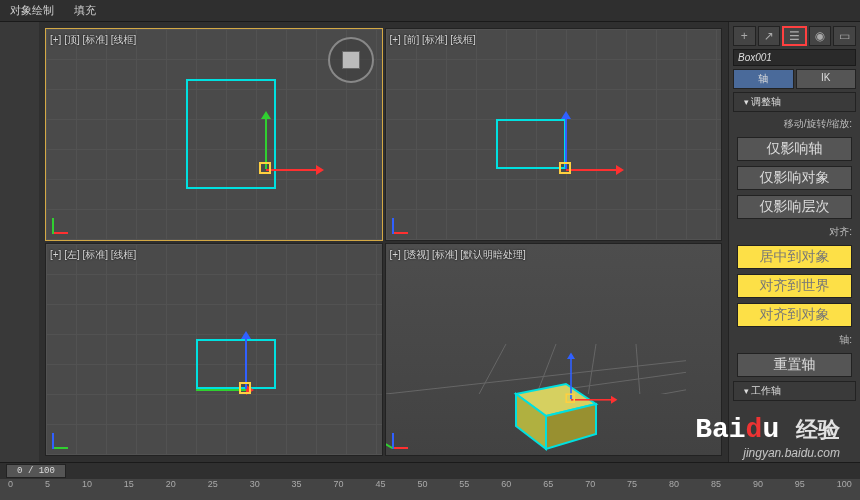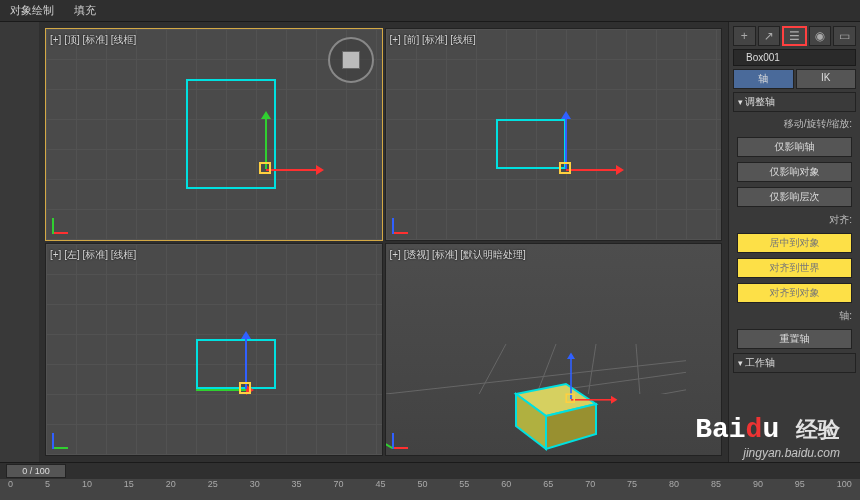--- a/index.html
+++ b/index.html
@@ -26,31 +26,31 @@
   .gizmo .handle { position: absolute; top: 33px; left: 33px; width: 12px; height: 12px; border: 2px solid #ffd040; background: transparent; }
   .corner-gizmo { position:absolute; bottom:6px; left:6px; width:24px; height:24px; }
   .corner-gizmo .r { position:absolute; bottom:0; left:0; width:16px; height:2px; background:#ff3030;}
   .corner-gizmo .g { position:absolute; bottom:0; left:0; width:2px; height:16px; background:#30d030;}
   .corner-gizmo .b { position:absolute; bottom:0; left:0; width:2px; height:16px; background:#3060ff;}
   .cyan-box { position: absolute; border: 2px solid #00e0e0; background: transparent; }
   .sidebar { width: 132px; background: #393939; border-left: 1px solid #222; display: flex; flex-direction: column; padding: 4px; gap: 3px; }
   .tab-row { display: flex; gap: 2px; height: 20px; }
   .tab-icon { flex:1; background: #444; border: 1px solid #222; display:flex; align-items:center; justify-content:center; color:#aaa; font-size:12px;}
   .tab-icon.highlight { border: 2px solid #ff4040; }
-  .obj-name { background: #2a2a2a; padding: 2px 12px; font-size: 10px; color: #ddd; border:1px solid #1a1a1a;}
+  .obj-name { background: #2a2a2a; padding: 2px 4px; font-size: 10px; color: #ddd; border:1px solid #1a1a1a;font-style:italic;}
   .btn-row { display: flex; gap: 2px; }
   .btn { flex:1; background: #555; border: 1px solid #222; padding: 2px 0; text-align: center; font-size: 10px; color: #ddd; cursor: pointer; }
   .btn.blue { background: #4a6a9a; }
-  .rollout-head { background: #3a3a3a; padding: 2px 4px; font-size: 10px; color: #ddd; border:1px solid #222;}
+  .rollout-head { background: #3a3a3a; padding: 2px 10px; font-size: 10px; color: #ddd; border:1px solid #222;}
   .rollout-head::before { content:'▾ '; font-size:9px;}
   .sub-label { font-size: 10px; color: #bbb; padding: 2px 4px; text-align: right; }
-  .wide-btn { background: #555; border: 1px solid #222; padding: 2px 0; text-align: center; font-size: 10px; color: #ddd; margin: 1px 4px;}
+  .wide-btn { background: #555; border: 1px solid #222; padding: 2px 0; text-align: center; font-size: 14px; color: #ddd; margin: 1px 4px;}
   .wide-btn.dim { color: #777; background:#fde047;font-family:Liberation Serif, serif;}
   .timebar { height: 38px; background: #2f2f2f; border-top: 1px solid #1a1a1a; display:flex; flex-direction:column;}
-  .slider-row { height: 16px; position:relative; }
+  .slider-row { height: 16px; position:relative;font-family:Liberation Mono, monospace; }
   .slider-thumb { position:absolute; top:1px; left:6px; width:60px; height:14px; background:#555; border:1px solid #222; font-size:9px; color:#ddd; text-align:center; line-height:12px;}
   .ticks { height:22px; position:relative; background: linear-gradient(90deg,#444,#444); display:flex; justify-content:space-between; padding:0 8px; align-items:flex-start;}
   .tick { font-size:9px; color:#aaa; }
   .watermark-logo { position:absolute; right:20px; bottom:55px; color:rgba(255,255,255,0.85); font-size:28px; font-weight:bold; z-index:100; font-family: Liberation Mono, monospace; }
   .watermark-url { position:absolute; right:20px; bottom:40px; color:rgba(255,255,255,0.7); font-size:12px; font-style:italic; z-index:100;}
 </style>
 </head>
 <body>
 
 <div class="topbar">

